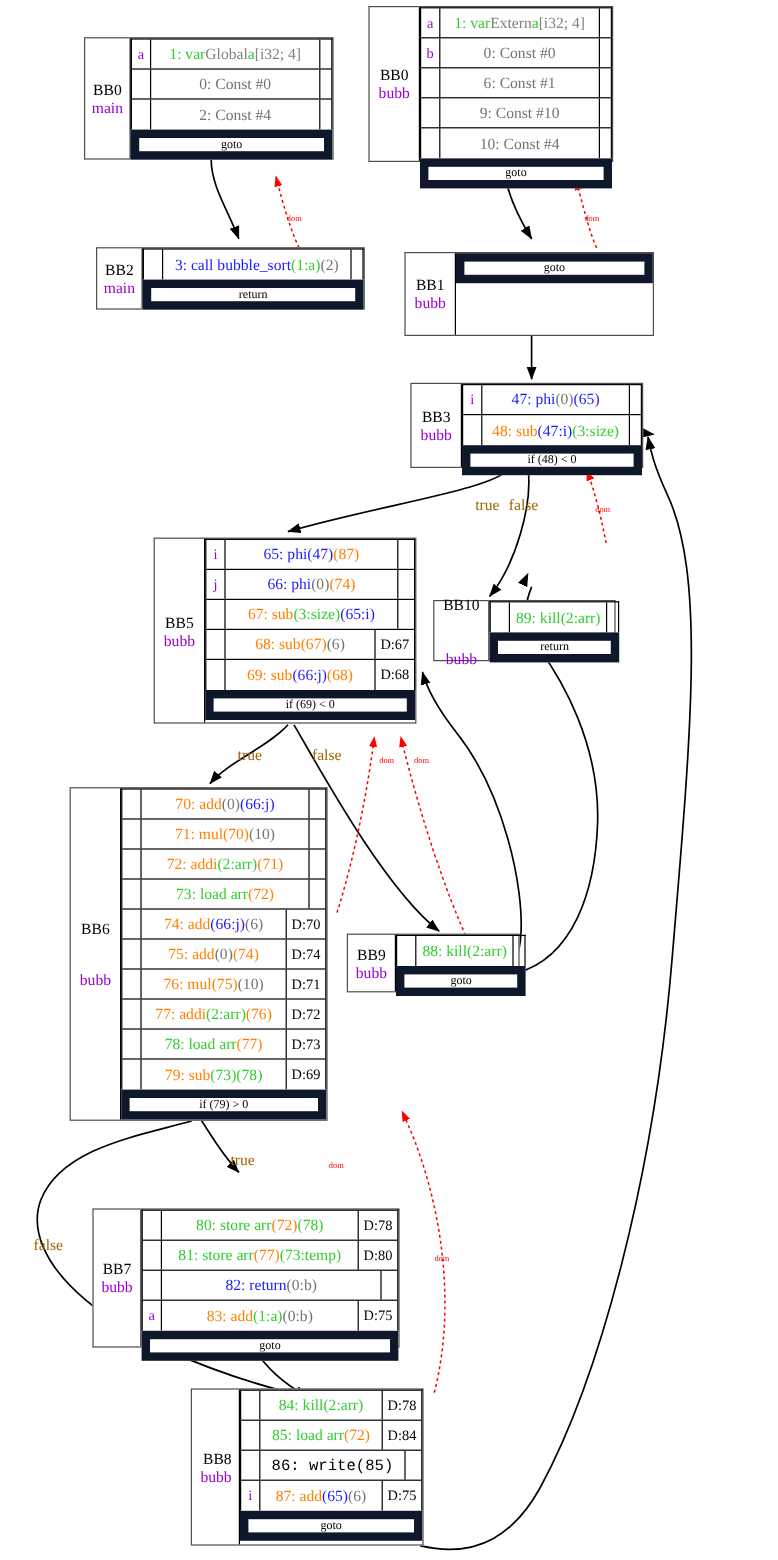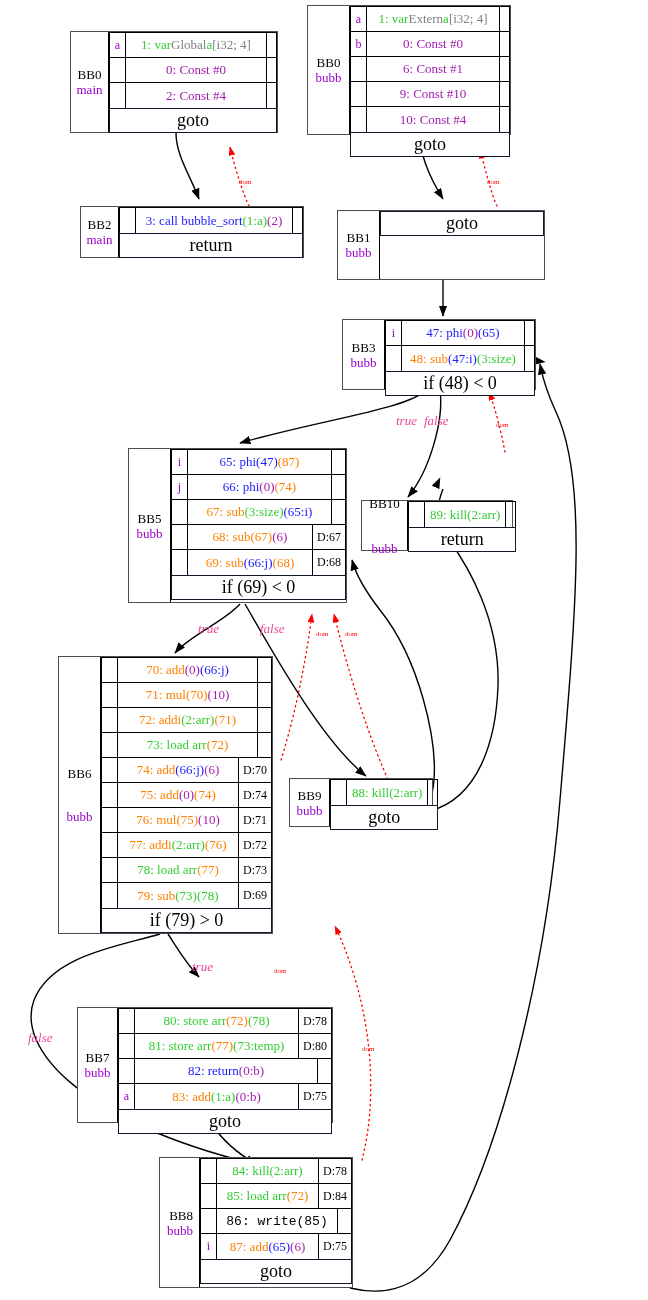--- a/index.html
+++ b/index.html
@@ -17,31 +17,31 @@
   .instrs{display:flex;flex-direction:column;border:1px solid #000;border-bottom:none;box-sizing:border-box;}
   .instr{display:flex;align-items:stretch;border-bottom:1px solid #000;box-sizing:border-box;min-height:25px;}
   .instr:last-child{border-bottom:none;}
   .cell-var{flex:0 0 auto;min-width:16px;border-right:1px solid #000;
             display:flex;align-items:center;justify-content:center;
             color:#9900cc;font-size:12px;padding:0 3px;box-sizing:border-box;}
   .cell-txt{flex:1 1 auto;display:flex;align-items:center;justify-content:center;
             font-size:13px;padding:0 5px;white-space:nowrap;box-sizing:border-box;}
   .cell-d{flex:0 0 auto;border-left:1px solid #000;display:flex;align-items:center;
           justify-content:center;font-size:12px;color:#000;padding:0 4px;min-width:14px;box-sizing:border-box;}
-  .term{border:1px solid #0f172a;display:flex;align-items:center;justify-content:center;
-        font-size:18px;color:#000;min-height:25px;box-sizing:border-box;background:#fff;}      
+  .term{border:7px solid #0f172a;display:flex;align-items:center;justify-content:center;
+        font-size:10px;color:#000;min-height:25px;box-sizing:border-box;background:#fff;}      
   .t-op-or{color:#ff8000;}    
   .t-green{color:#33cc33;}    
-  .t-red{color:#a21caf;}   
+  .t-red{color:#737373;}   
   .t-blue{color:#1a1aff;}
   .t-gray{color:#808080;}
   .t-pale{color:#000000;font-family:Liberation Mono, monospace;}
 
   
-  .elabel{position:absolute;font-size:13px;color:#ec4899;white-space:nowrap;font-style:italic;}
+  .elabel{position:absolute;font-size:13px;color:#a16207;white-space:nowrap;}
   .domlabel{position:absolute;font-size:7px;color:#ff0000;white-space:nowrap;}
 </style>
 </head>
 <body>
 
 <div id="canvas">
 
   <svg id="edges" viewBox="0 0 648 1300">
     <defs>
       <marker id="ah" markerWidth="9" markerHeight="9" refX="7.5" refY="3" orient="auto">

